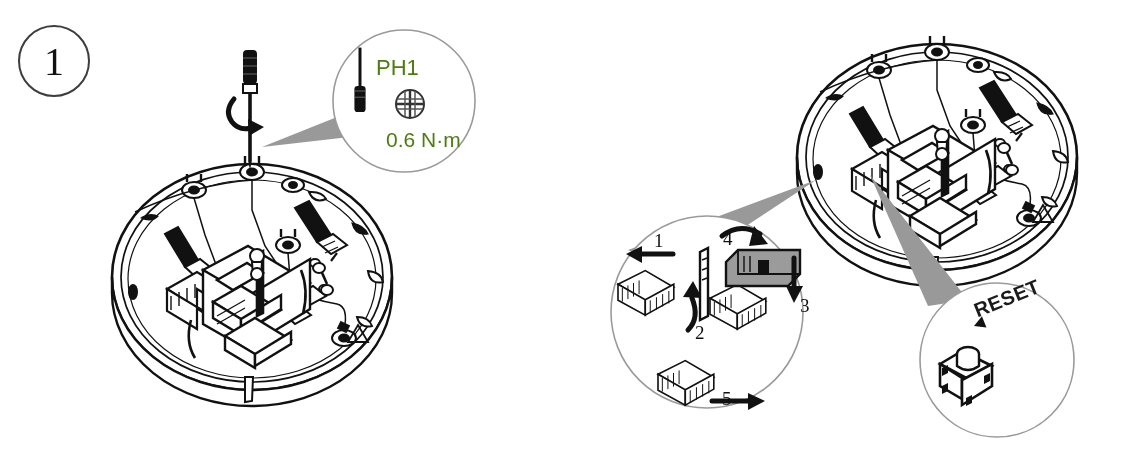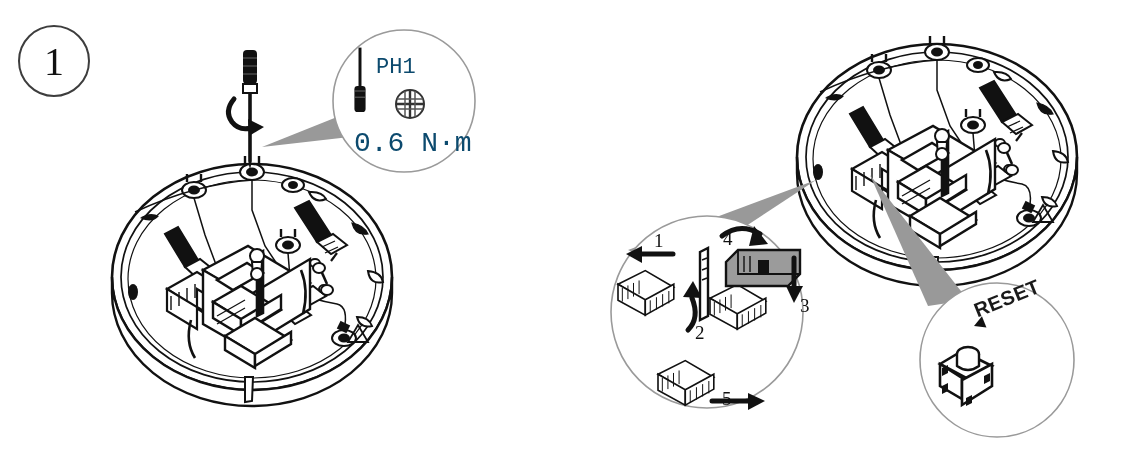--- a/index.html
+++ b/index.html
@@ -48,31 +48,30 @@
   .art-svg {
     position: absolute;
     left: 0;
     top: 0;
     width: 568px;
     height: 458px;
     overflow: visible;
   }
   .callout-text {
     position: absolute;
-    color: #0c4a6e;
+    color: #4d7c0f;
     white-space: nowrap;
-    font-family: Liberation Mono, monospace;
   }
   #ph1-label {
     left: 376px; top: 55px;
     font-size: 22px;
   }
   #torque-label {
-    left: 354px; top: 128px;
-    font-size: 28px;
+    left: 386px; top: 128px;
+    font-size: 21px;
   }
   .seq-num {
     position: absolute;
     font-size: 19px;
     color: #111111;
     font-family: "Liberation Serif", serif;
     white-space: nowrap;
   }
   #seq-1 { left: 654px; top: 230px; }
   #seq-2 { left: 695px; top: 322px; }

